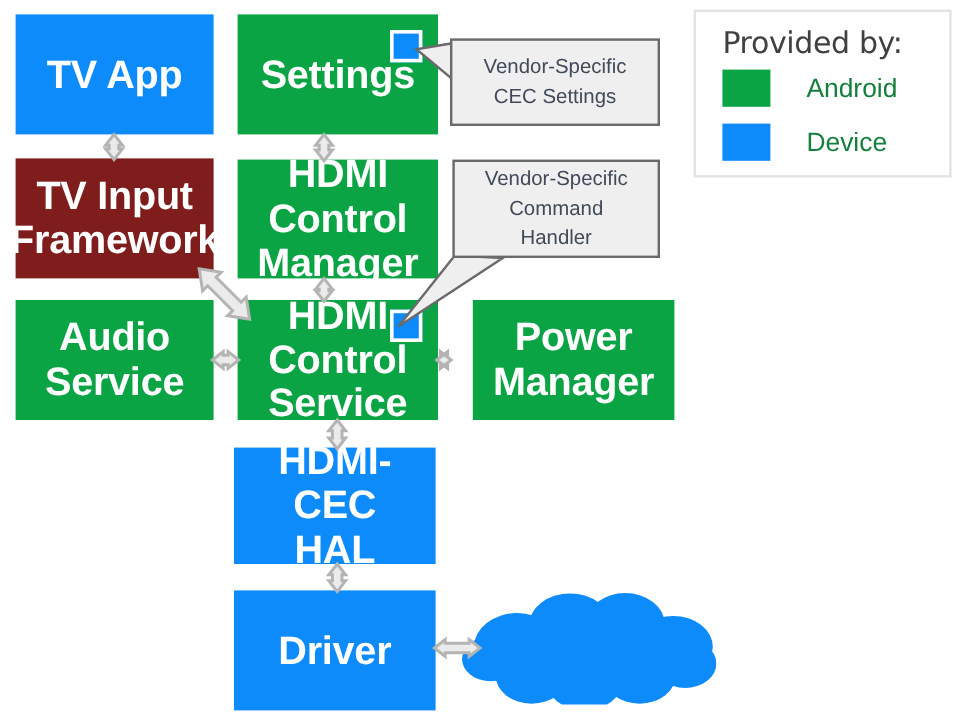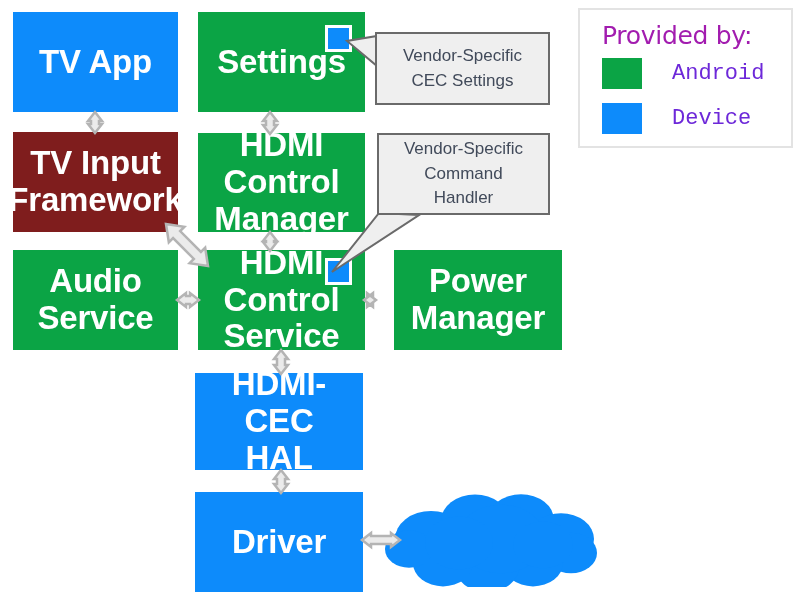--- a/index.html
+++ b/index.html
@@ -78,31 +78,31 @@
     position: absolute;
     background: #ffffff;
     border: 2px solid #e3e3e3;
     box-sizing: border-box;
   }
   #legend-title {
     position: absolute;
     left: 22px;
     top: 11px;
     font-size: 25px;
-    color: #a21caf;
+    color: #404040;
     font-family: "DejaVu Sans", sans-serif;
     letter-spacing: -0.3px;
   }
   .legend-row { position: absolute; left: 22px; display: flex; align-items: center; }
   .legend-swatch { width: 40px; height: 31px; }
   .legend-text {
     margin-left: 30px;
     font-size: 22px;
-    color: #6d28d9;
-    font-family: Liberation Mono, monospace;
+    color: #15803d;
+    font-family: Liberation Sans, sans-serif;
   }
 
   
   #connectors { position: absolute; left: 0; top: 0; width: 800px; height: 603px; z-index: 4; }
   #callout-tails { position: absolute; left: 0; top: 0; width: 800px; height: 603px; z-index: 5; }
 </style>
 </head>
 <body>
 
 <div id="canvas">

